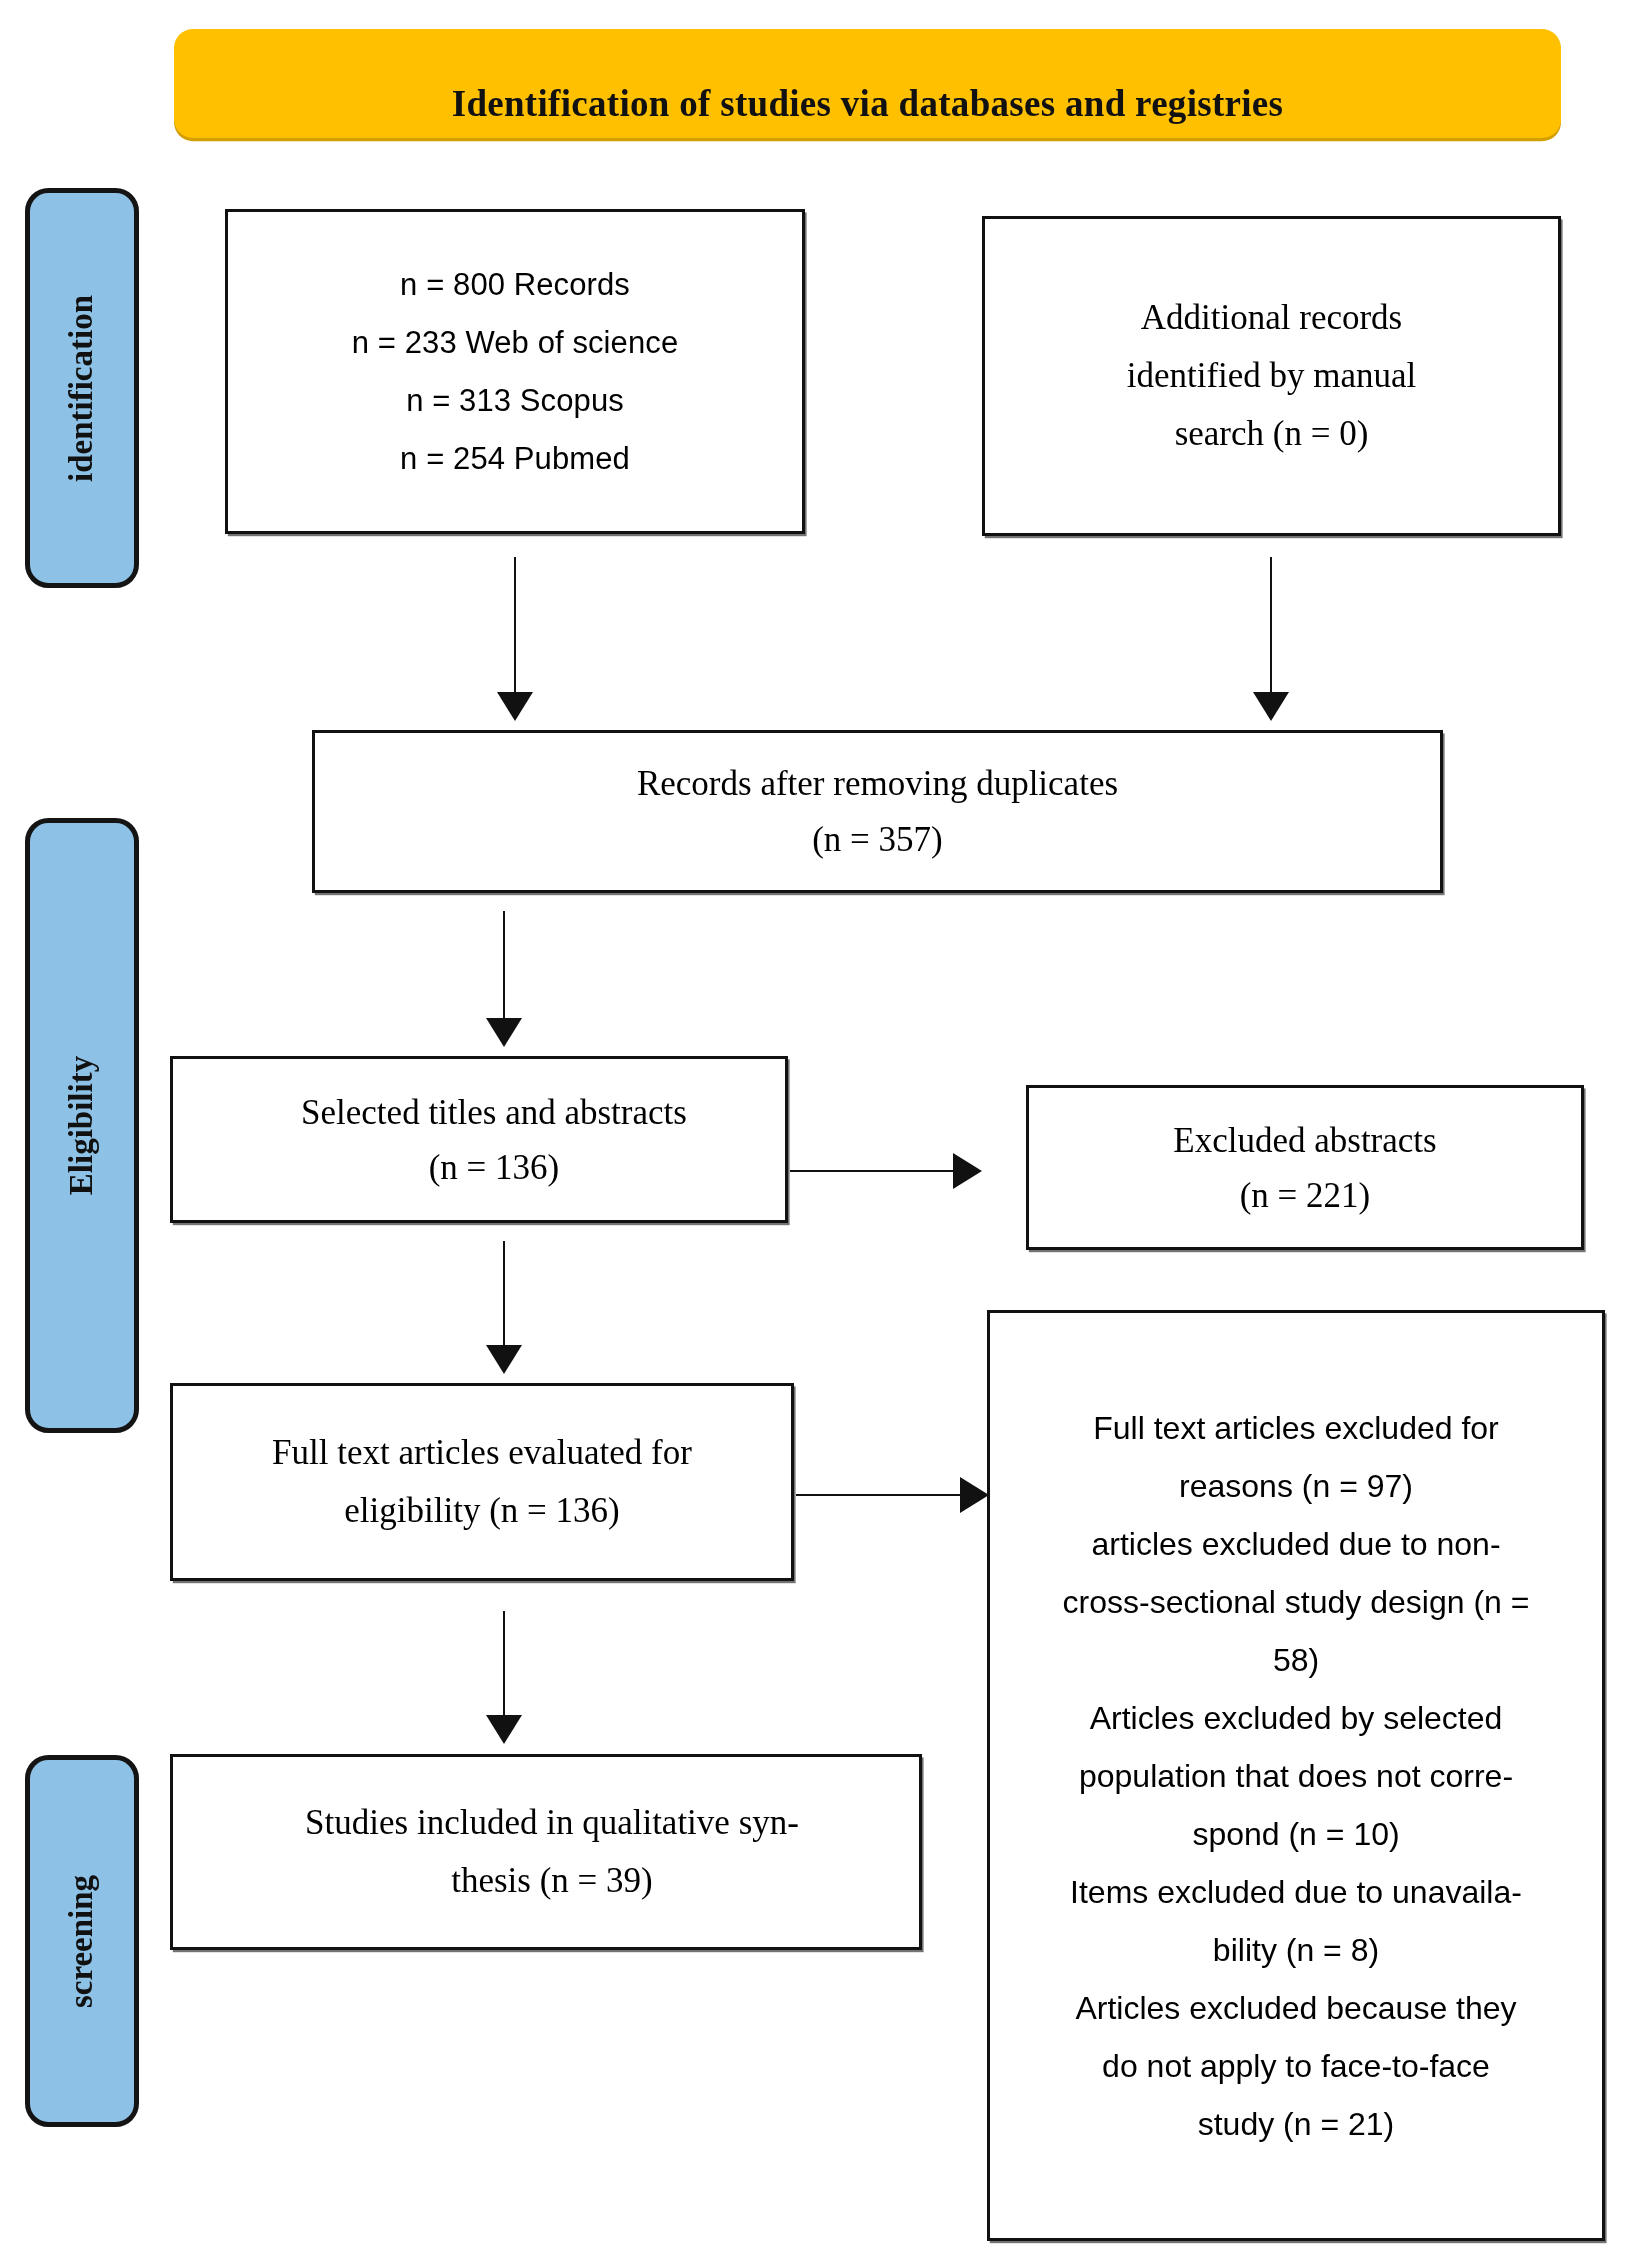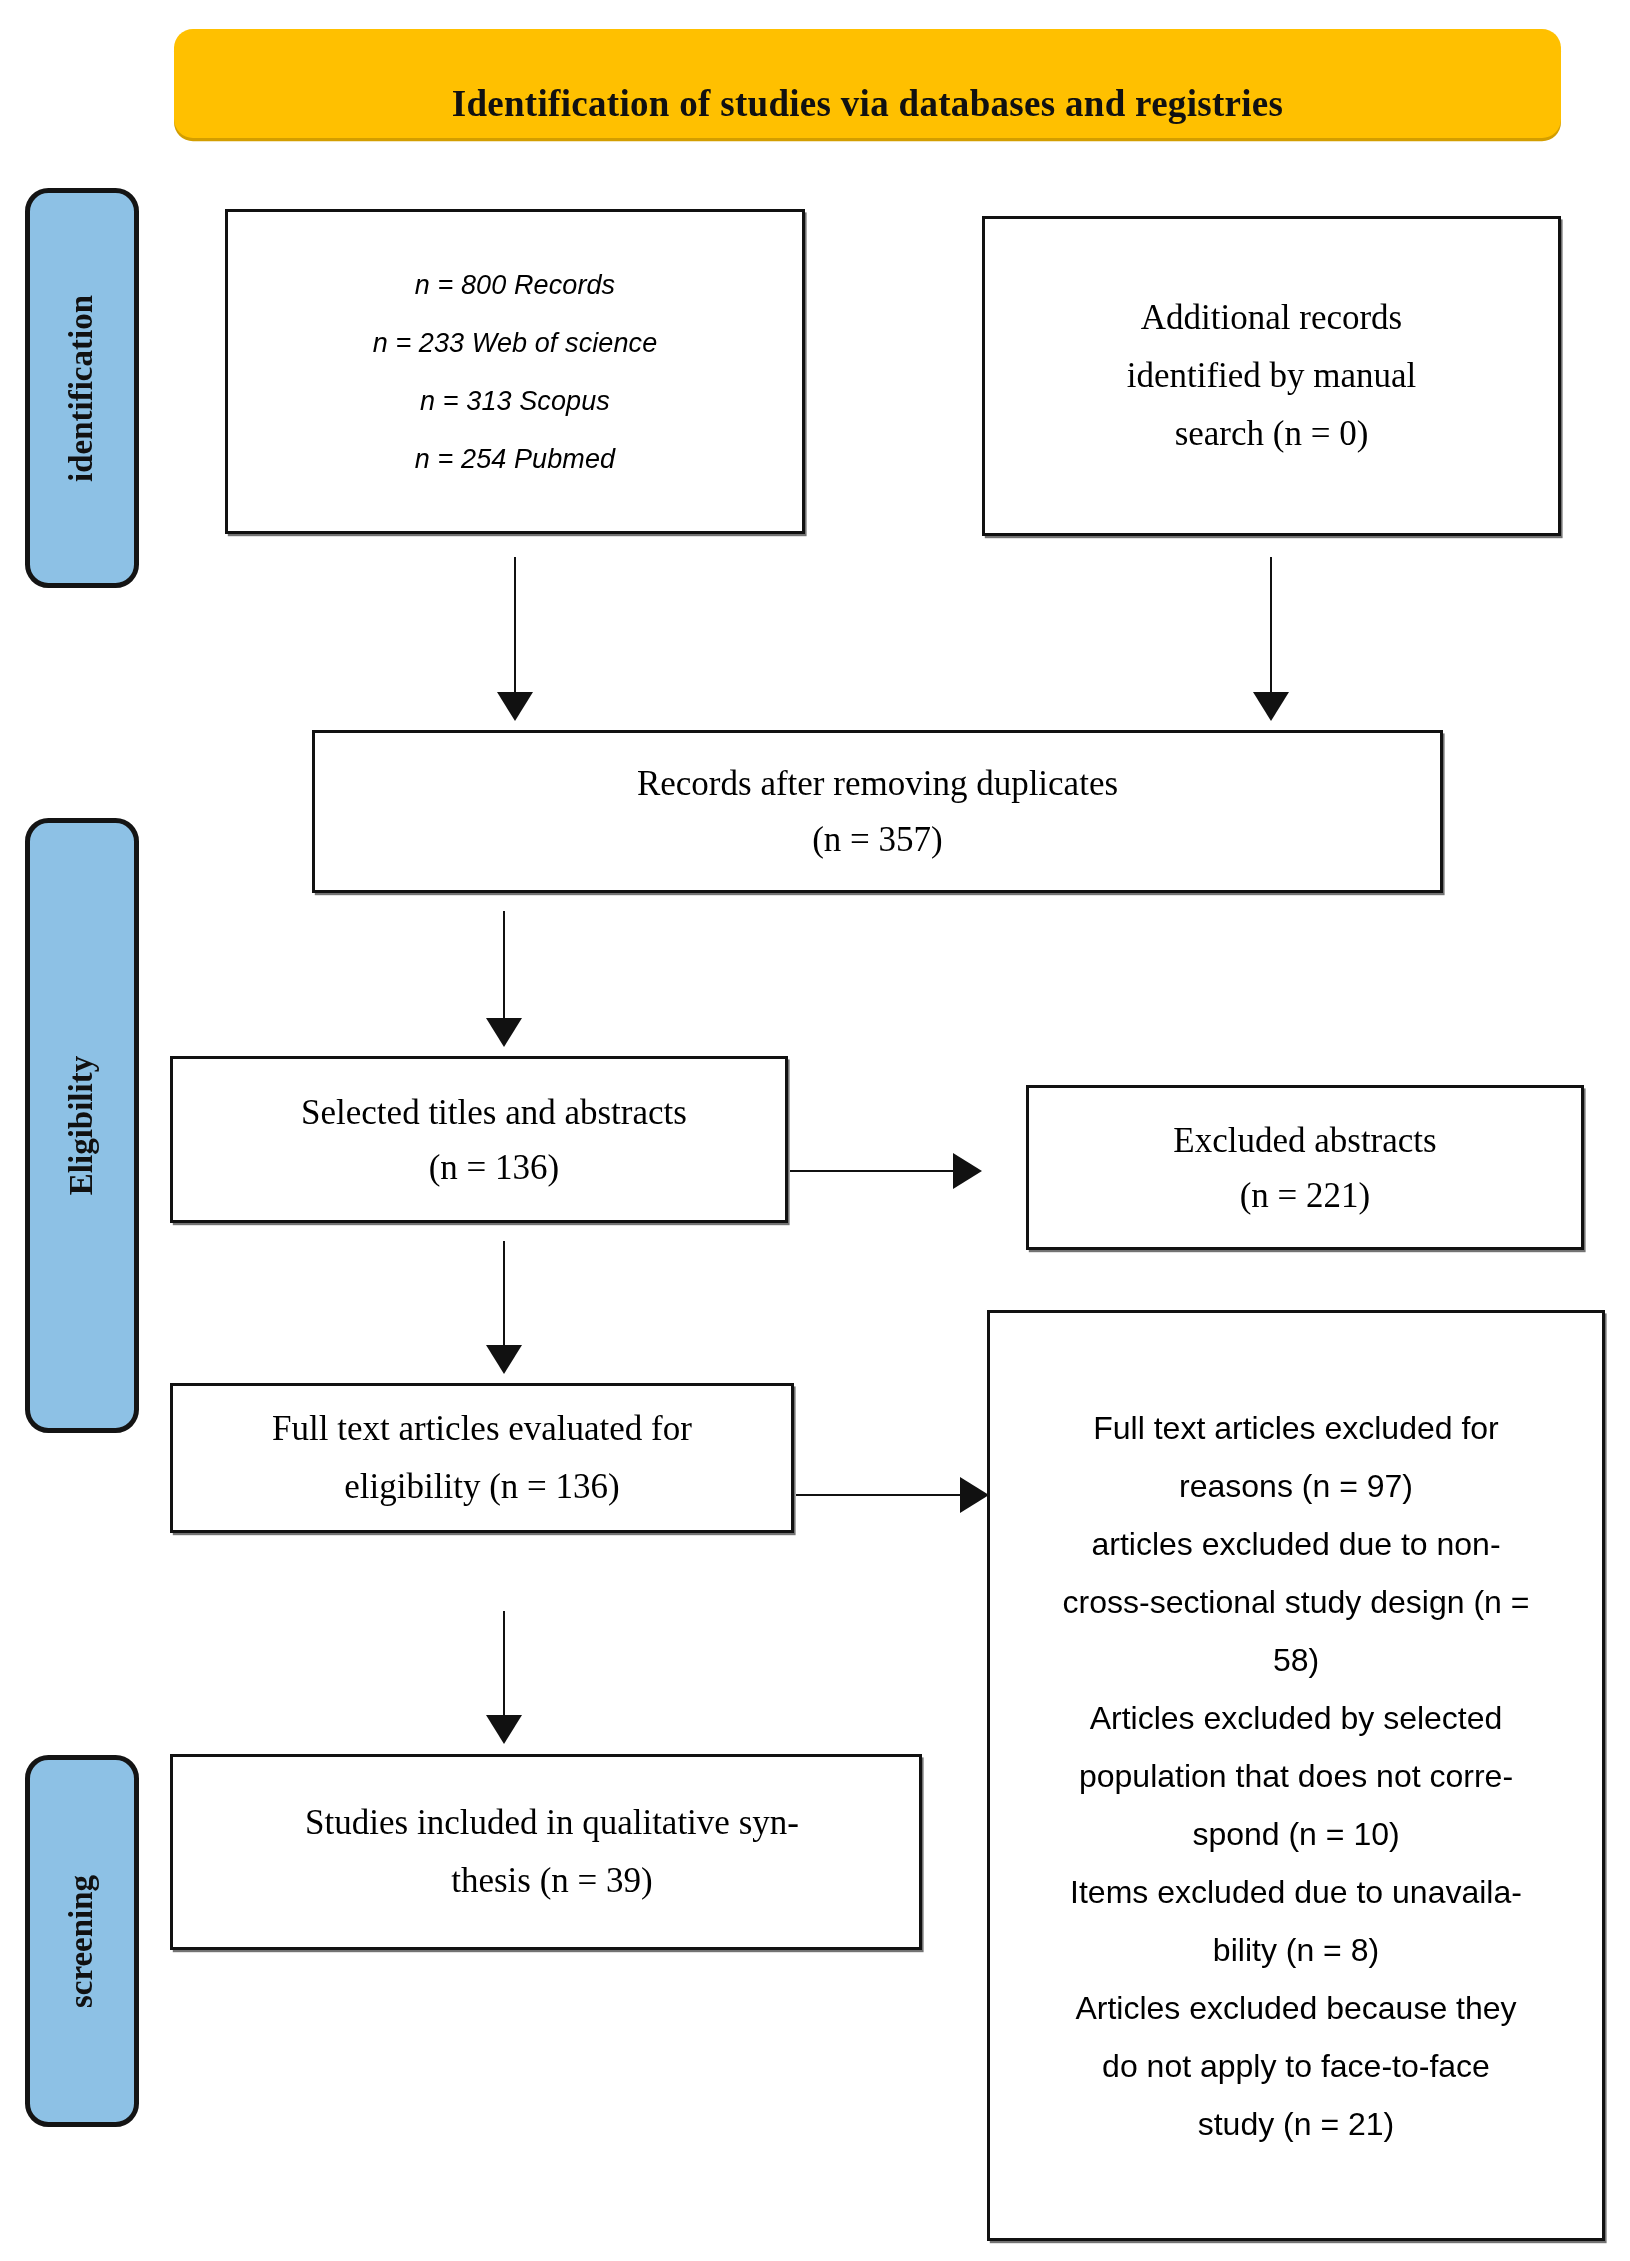--- a/index.html
+++ b/index.html
@@ -56,25 +56,25 @@
 
   .serif  {font-family:"Liberation Serif", serif;}
   .sans   {font-family:"Liberation Sans", sans-serif;}
 
   
   #box-databases{left:225px;  top:209px;  width:580px; height:325px;}
   #box-manual   {left:982px; top:216px;  width:579px; height:320px;}
   #box-dedup    {left:312px;  top:730px; width:1131px; height:163px;}
   #box-titles   {left:170px;  top:1056px; width:618px; height:167px;padding-left:30px;}
   #box-exclabs  {left:982px; top:1085px; width:558px; height:165px;margin-left:44px;}
-  #box-fulltext {left:170px;  top:1383px; width:624px; height:150px;}
+  #box-fulltext {left:170px;  top:1383px; width:624px; height:198px;}
   #box-reasons  {left:987px; top:1310px; width:618px; height:931px;}
   #box-included {left:170px;  top:1754px; width:752px; height:196px;padding-left:12px;}
 
-  #box-databases .ln{font-size:27px;line-height:58px;letter-spacing:0.1px;font-style:italic;}
+  #box-databases .ln{font-size:31px;line-height:58px;letter-spacing:0.1px;}
   #box-manual   .ln{font-size:35px;line-height:58px;}
   #box-dedup    .ln{font-size:35px;line-height:56px;}
   #box-titles   .ln{font-size:35px;line-height:55px;}
   #box-exclabs  .ln{font-size:35px;line-height:55px;}
   #box-fulltext .ln{font-size:35px;line-height:58px;}
   #box-included .ln{font-size:35px;line-height:58px;}
   #box-reasons  .ln{font-size:32px;line-height:58px;padding:0 15px;box-sizing:border-box;}
 
   
   .arrow-v{position:absolute;width:0;}

